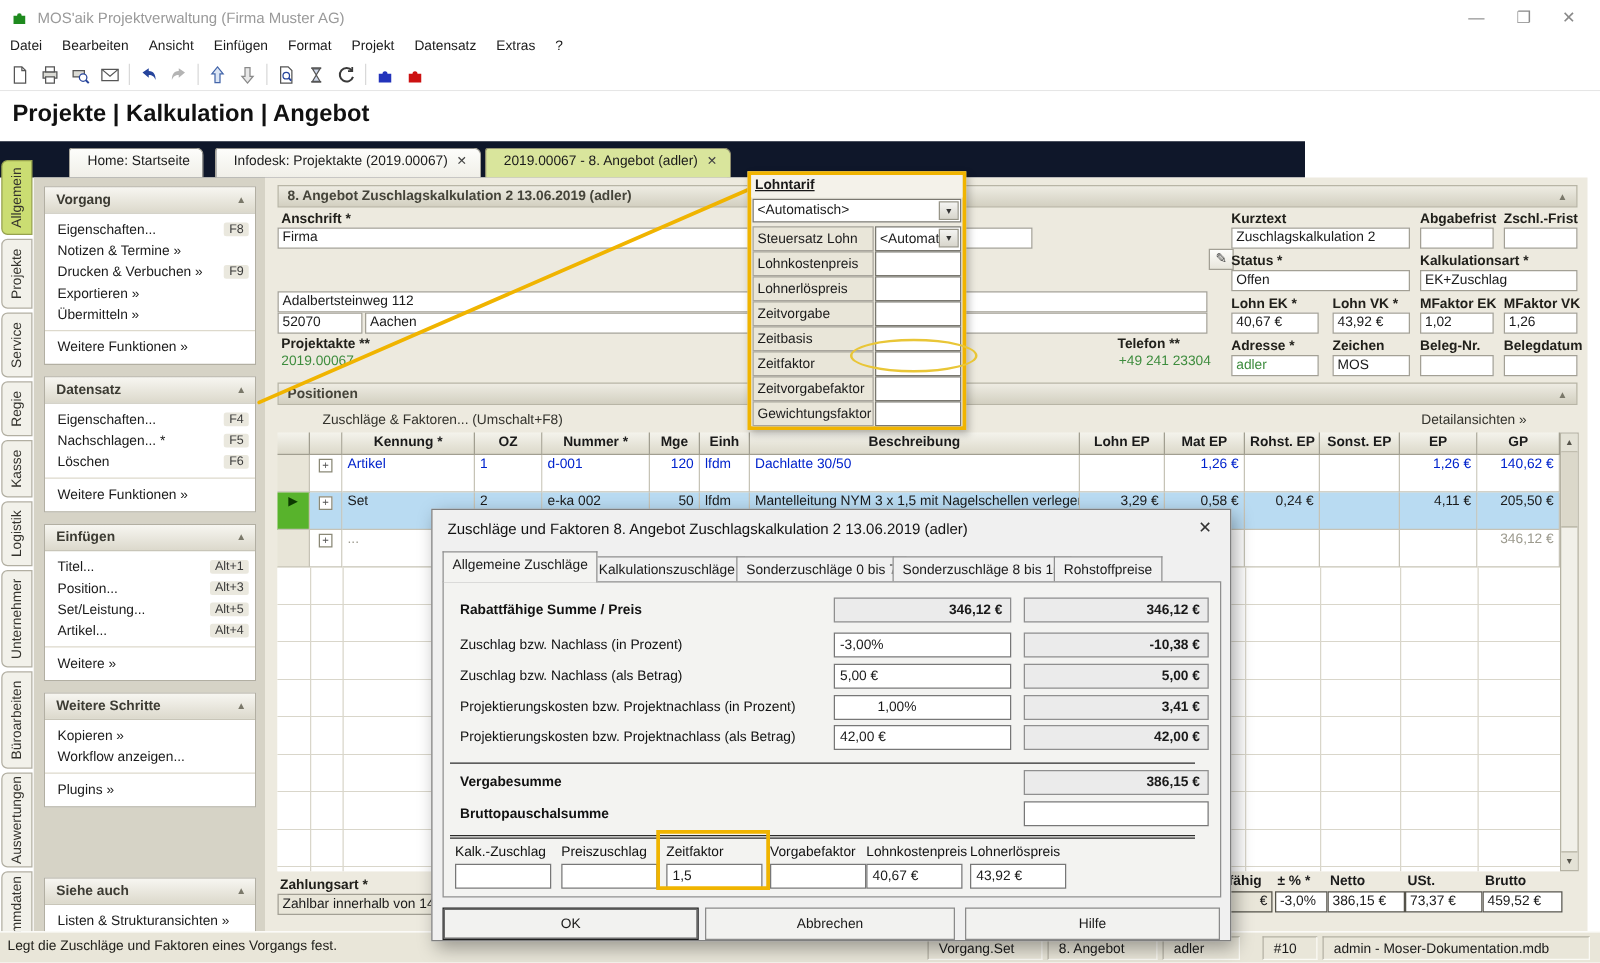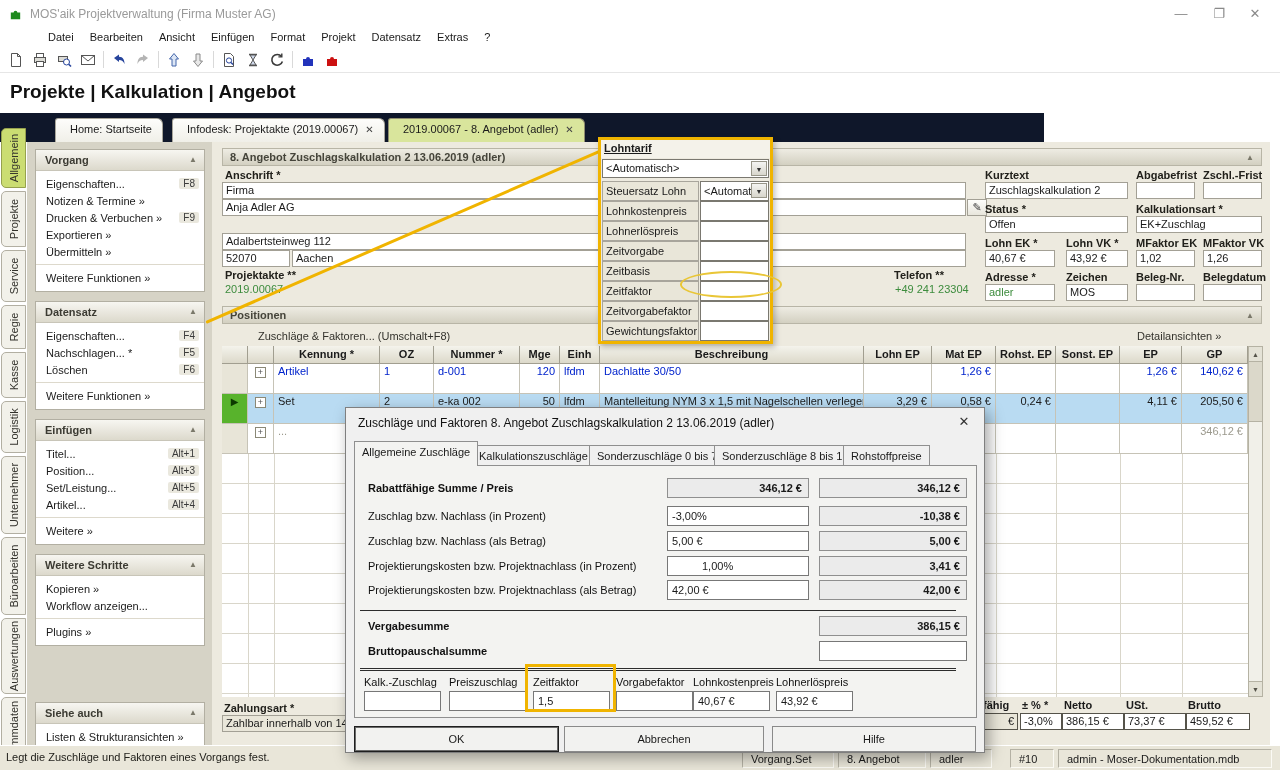--- a/index.html
+++ b/index.html
@@ -5,21 +5,21 @@
   * { box-sizing: border-box; margin: 0; padding: 0; }
   html,body { width:1280px; height:770px; overflow:hidden; }
   body { font-family:"Liberation Sans","DejaVu Sans",sans-serif; font-size:11px; color:#1a1a1a; background:#fff; position:relative; }
   .abs { position:absolute; }
 
   
   #titlebar { left:0; top:0; width:1280px; height:28px; background:#fff; }
   #titlebar .title { position:absolute; left:30px; top:7px; color:#9a9a9a; font-size:12px; }
   #app-icon { position:absolute; left:8px; top:6px; }
   .winbtn { position:absolute; top:4px; width:34px; height:20px; text-align:center; color:#8a8a8a; font-size:13px; line-height:20px; }
-  #menubar { left:0; top:28px; width:1280px; height:19px; background:#fff;padding-left:40px; }
+  #menubar { left:0; top:28px; width:1280px; height:19px; background:#fff; }
   #menubar span { display:inline-block; padding:3px 8px; }
   #toolbar { left:0; top:47px; width:1280px; height:26px; background:#fff; border-bottom:1px solid #e6e6e6; padding:2px 4px; display:flex; align-items:center; }
   .tbtn { width:24px; height:21px; display:flex; align-items:center; justify-content:center; }
   .tsep { width:1px; height:17px; background:#d9d9d9; margin:0 3px; }
   #breadcrumb { left:0; top:73px; width:1280px; height:40px; background:#fff; }
   #breadcrumb .bc { position:absolute; left:10px; top:8px; font-size:19px; font-weight:bold; color:#111; }
 
   
   #tabstrip { left:0; top:113px; width:1044px; height:29px; background:#0f172a; }
   .dtab { position:absolute; top:5px; height:24px; padding:4px 10px 0 14px; background:linear-gradient(#fdfdfb,#f0efe8); border:1px solid #a8a59a; border-bottom:none; border-radius:3px 6px 0 0; white-space:nowrap; }
@@ -348,22 +348,21 @@
           <span>Listen &amp; Strukturansichten »</span>
         </div>
     </div>
   </div>
 </div>
 
 <div class="abs" id="main">
   <div class="secbar" style="top:6px;"><span>8. Angebot Zuschlagskalkulation 2 13.06.2019 (adler)</span><span class="up">▲</span></div>
 
   <span class="lbl" style="left:13px; top:27px;">Anschrift *</span>
-  <div class="inp" style="left:10px; top:40px; width:744px;">Firma</div>
-  <div class="inp" style="left:10px; top:57px; width:744px;">Anja Adler AG</div>
+  <div class="inp" style="left:10px; top:40px; width:604px;">Firma</div>
   <div class="penbtn" style="left:755px; top:57px;">✎</div>
   <div class="inp" style="left:10px; top:91px; width:744px;">Adalbertsteinweg 112</div>
   <div class="inp" style="left:10px; top:108px; width:68px;">52070</div>
   <div class="inp" style="left:80px; top:108px; width:674px;">Aachen</div>
 
   <span class="lbl" style="left:13px; top:127px;">Projektakte **</span>
   <div class="inp ro green" style="left:10px; top:140px; width:120px;">2019.00067</div>
   <span class="lbl" style="left:682px; top:127px;">Telefon **</span>
   <div class="inp ro green" style="left:680px; top:140px; width:110px;">+49 241 23304</div>
 

